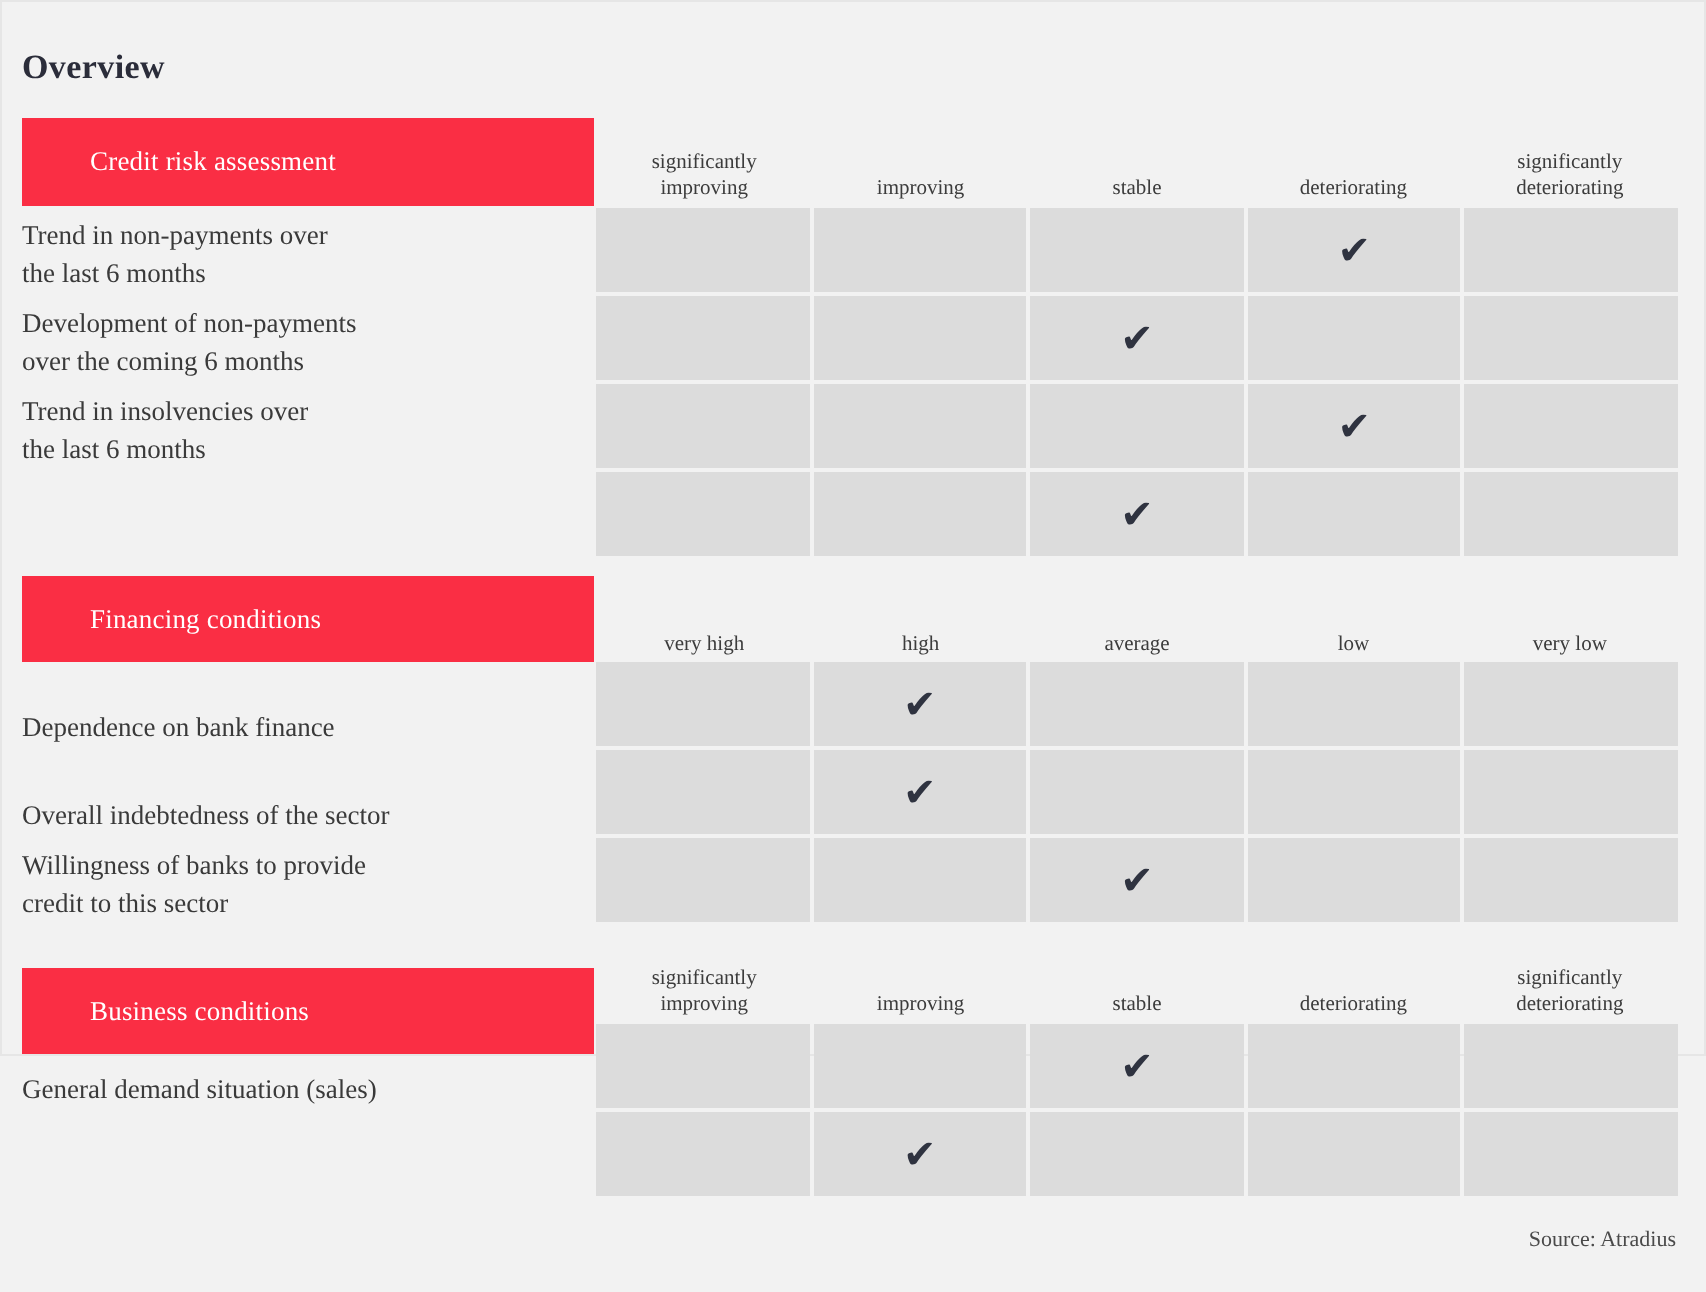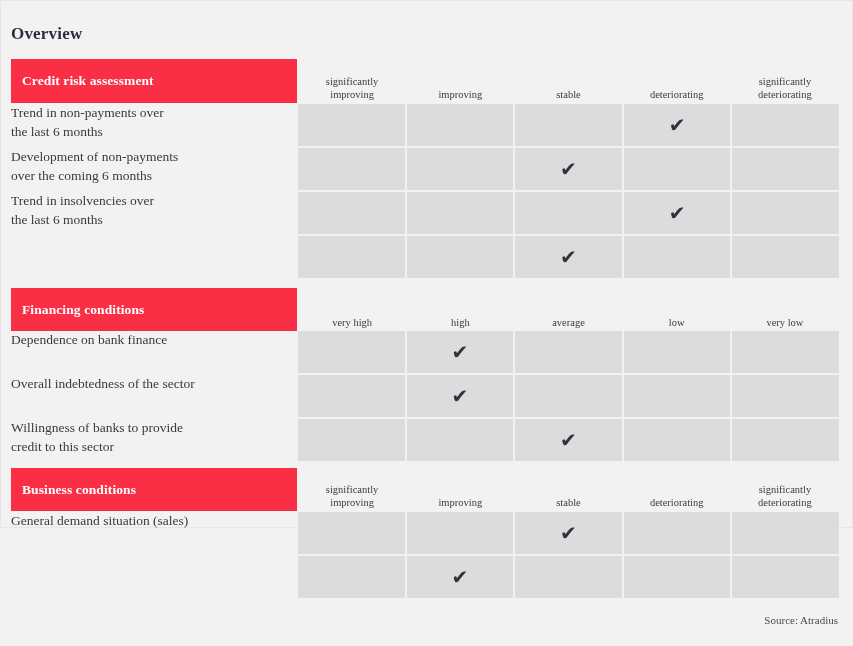--- a/index.html
+++ b/index.html
@@ -47,24 +47,25 @@
     left: 10px;
     width: 286px;
     background: #fa2e44;
     box-sizing: border-box;
     display: flex;
     align-items: center;
   }
   .band-label {
     color: #ffffff;
     font-size: 13.5px;
-    font-weight: bold;
+    font-weight: normal;
     padding-left: 11px;
     letter-spacing: 0.1px;
     white-space: nowrap;
+    margin-left: 23px;
   }
 
   
   .col-headers {
     position: absolute;
     left: 297px;
     width: 541px;
     display: flex;
   }
   .col-head {
@@ -108,21 +109,21 @@
   }
 
   
   .row-labels {
     position: absolute;
     left: 10px;
     width: 282px;
   }
   .row-label {
     display: flex;
-    align-items: flex-start;
+    align-items: flex-end;
     font-size: 13.5px;
     color: #3a3a3a;
     line-height: 18.5px;
     box-sizing: border-box;
     margin-bottom: 2px;
   }
   .row-label:last-child { margin-bottom: 0; }
   .row-label span { display: block; }
 
   
@@ -291,21 +292,21 @@
             <div class="cell" style="background: rgb(220, 220, 220);"></div>
             <div class="cell" style="background: rgb(220, 220, 220);">
               <span class="check">✔</span>
             </div>
             <div class="cell" style="background: rgb(220, 220, 220);"></div>
             <div class="cell" style="background: rgb(220, 220, 220);"></div>
           </div>
         </div>
       </div>
       <div class="section">
-        <div class="band" style="top: 467px; height: 43px; background: rgb(250, 46, 68);">
+        <div class="band" style="top: 483px; height: 43px; background: rgb(250, 46, 68);">
           <div class="band-label">Business conditions</div>
         </div>
         <div class="col-headers" style="top: 470px; height: 38px;">
           <div class="col-head">
             <span>significantly</span>
             <span>improving</span>
           </div>
           <div class="col-head">
             <span>improving</span>
           </div>

